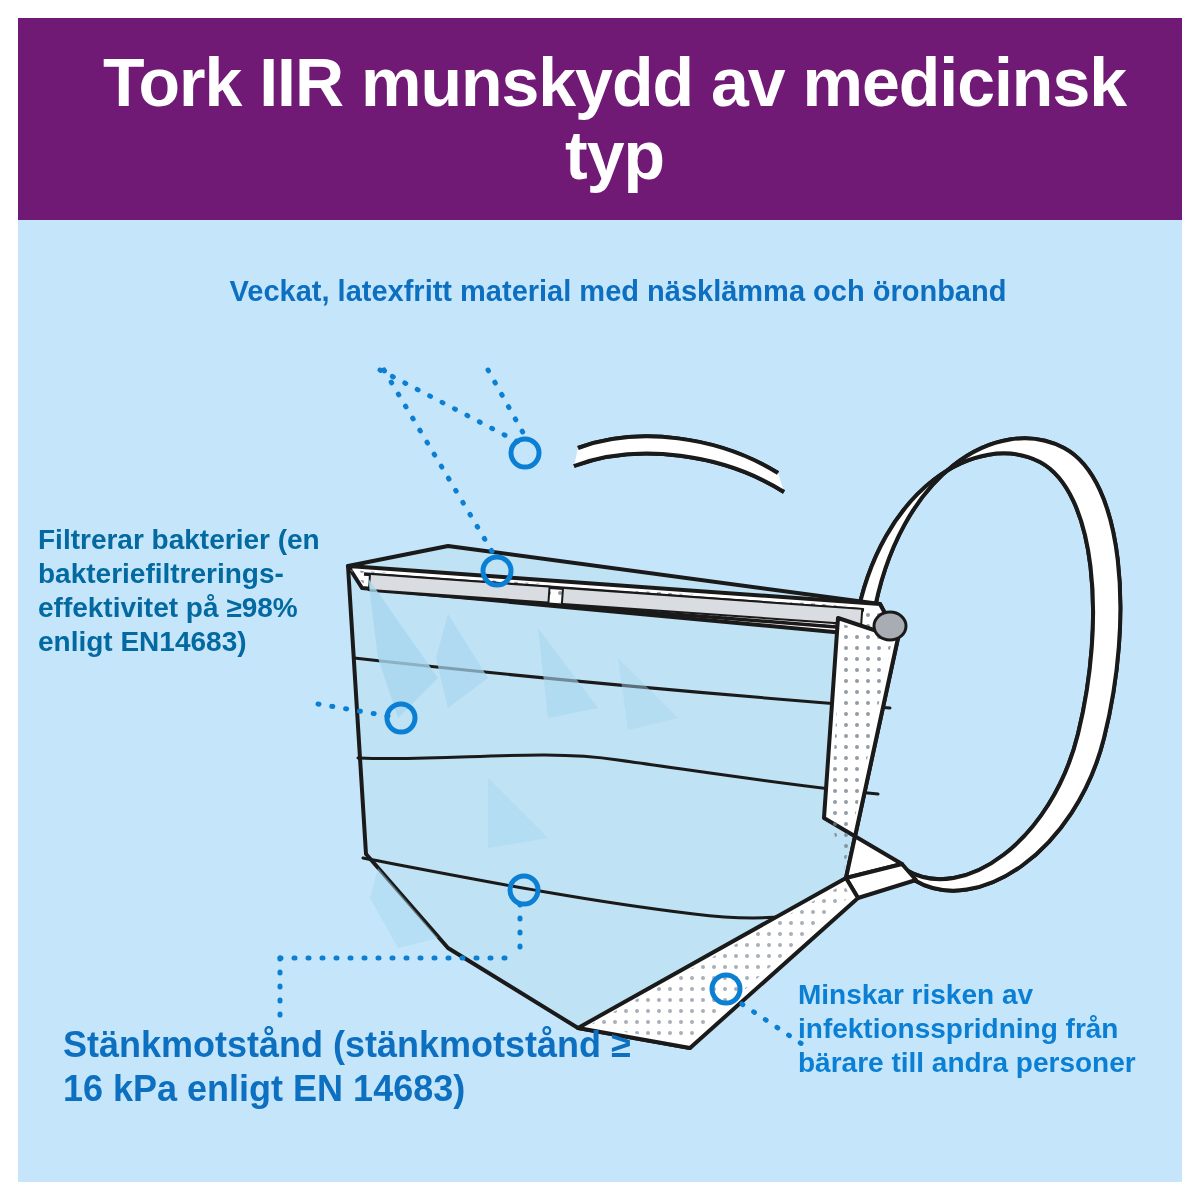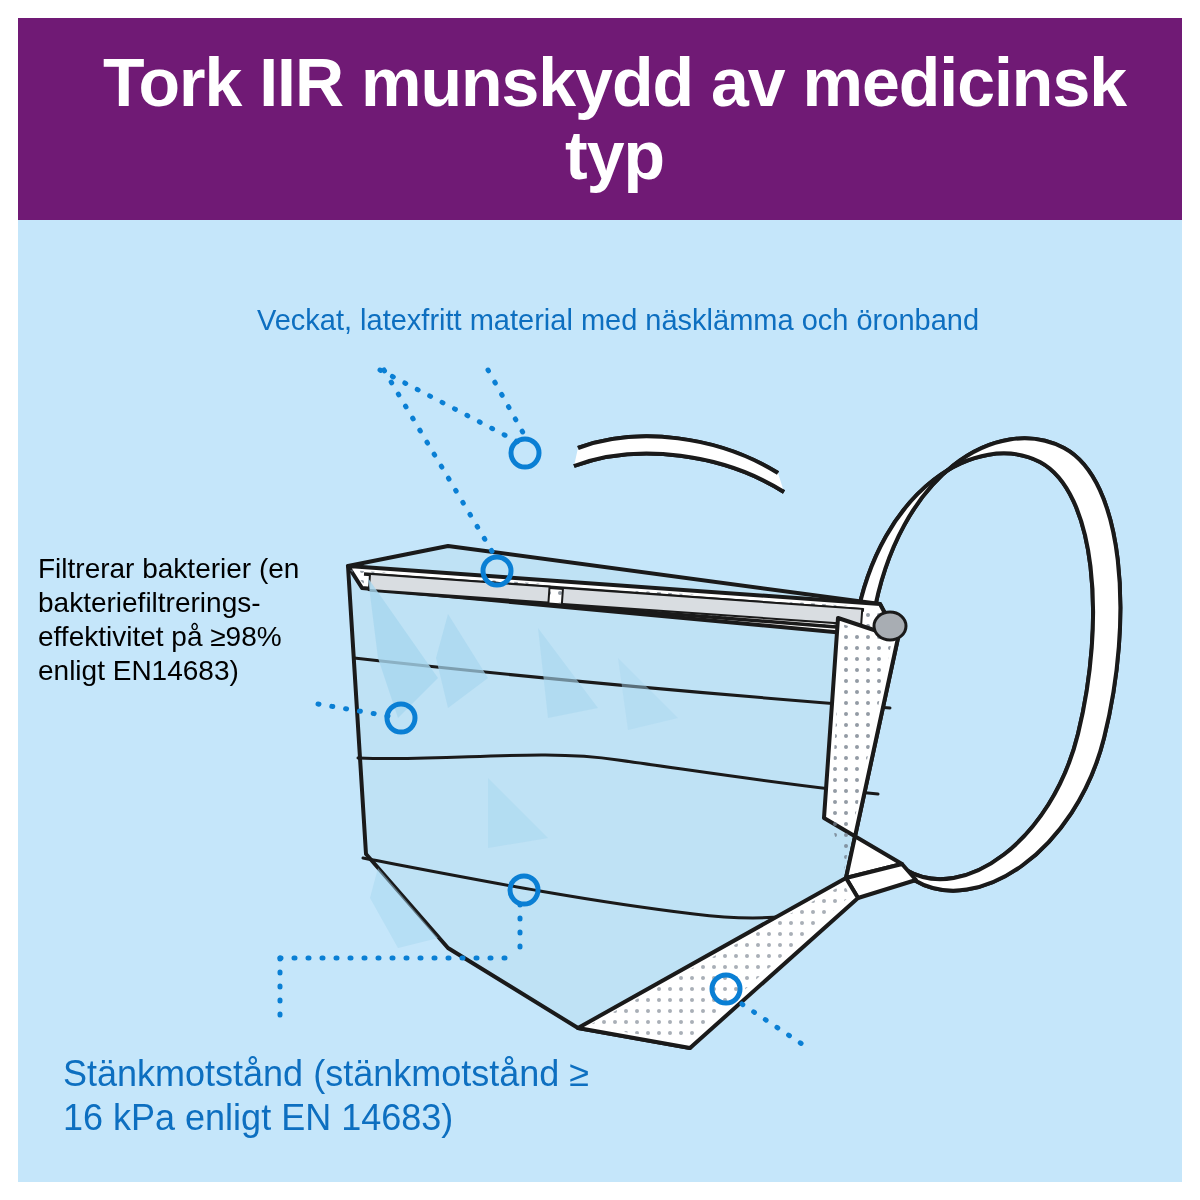--- a/index.html
+++ b/index.html
@@ -40,38 +40,37 @@
     font-size: 68px;
     font-weight: bold;
     line-height: 1.08;
     text-align: center;
     letter-spacing: -1px;
     padding: 0 40px;
   }
   .label {
     position: absolute;
     color: #0a7fd4;
-    font-weight: normal;
+    font-weight: bold;
     line-height: 1.22;
-    margin-top: 29px;
   }
   .label-top {
     left: 100px;
     top: 256px;
     width: 1000px;
     text-align: center;
     font-size: 29px;
     color: #0d6fc0;
   }
   .label-left {
     left: 20px;
     top: 505px;
     width: 290px;
     font-size: 28px;
-    color: #000000;
+    color: #0369a1;
   }
   .label-bottom-left {
     left: 45px;
     top: 1005px;
     width: 570px;
     font-size: 36px;
     color: #0d6fc0;
   }
   .label-bottom-right {
     left: 780px;
@@ -165,15 +164,16 @@
       <circle class="marker" cx="507" cy="435" r="14"></circle>
       <circle class="marker" cx="479" cy="553" r="14"></circle>
       <circle class="marker" cx="383" cy="700" r="14"></circle>
       <circle class="marker" cx="506" cy="872" r="14"></circle>
       <circle class="marker" cx="708" cy="971" r="14"></circle>
     </svg>
 
     <div class="label label-top">Veckat, latexfritt material med näsklämma och öronband</div>
     <div class="label label-left">Filtrerar bakterier (en bakteriefiltrerings-effektivitet på ≥98% enligt EN14683)</div>
     <div class="label label-bottom-left">Stänkmotstånd (stänkmotstånd ≥ 16 kPa enligt EN 14683)</div>
+    <div class="label label-bottom-right">Minskar risken av infektionsspridning från bärare till andra personer</div>
 
   </div>
 </div>
 
 </body></html>

